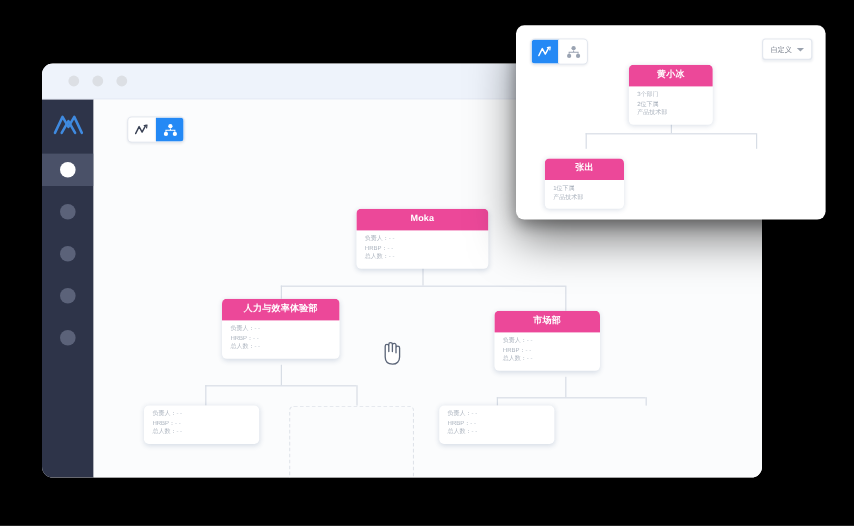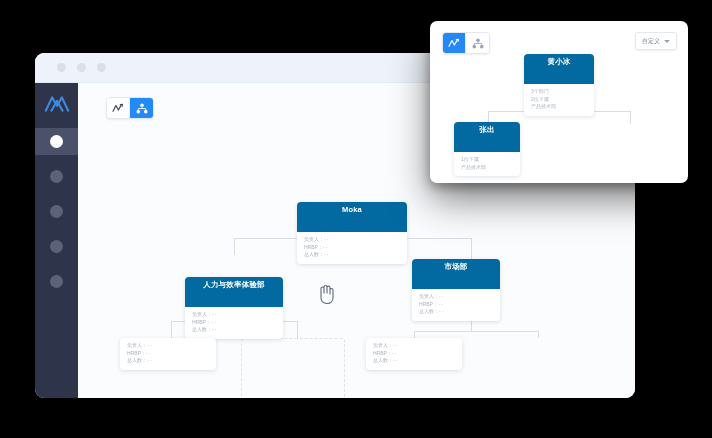--- a/index.html
+++ b/index.html
@@ -82,26 +82,26 @@
   
   .node {
     position: absolute;
     background: #ffffff;
     border-radius: 4px;
     box-shadow: 0 1px 4px rgba(30,60,110,0.16);
     overflow: hidden;
     z-index: 4;
   }
   .node-head {
-    background: #0369a1;
+    background: #ec4899;
     color: #ffffff;
     text-align: center;
     font-size: 7.5px;
     line-height: 15px;
-    height: 30px;
+    height: 18px;
     font-weight: bold;
     letter-spacing: .2px;
     white-space: nowrap;
     overflow: hidden;
   }
   .node-body { padding: 4px 7px 5px 7px; }
   .node-field {
     font-size: 5px;
     line-height: 7.5px;
     color: #aab2bd;
@@ -219,30 +219,30 @@
         <div class="conn v" style="left:156px; top:221px; height:17px;"></div>
         <div class="conn h" style="left:93px; top:238px; width:126px;"></div>
         <div class="conn v" style="left:93px; top:238px; height:17px;"></div>
         <div class="conn v" style="left:219px; top:238px; height:17px;"></div>
 
         <div class="conn v" style="left:393px; top:231px; height:17px;"></div>
         <div class="conn h" style="left:336px; top:248px; width:124px;"></div>
         <div class="conn v" style="left:336px; top:248px; height:7px;"></div>
         <div class="conn v" style="left:460px; top:248px; height:7px;"></div>
 
-        <div class="node" style="left:219px; top:91px; width:110px;margin-top:28px;">
+        <div class="node" style="left:219px; top:91px; width:110px;">
           <div class="node-head">Moka</div>
           <div class="node-body">
             <div class="node-field"><span>负责人：</span><span class="fv">- -</span></div>
             <div class="node-field"><span>HRBP：</span><span class="fv">- -</span></div>
             <div class="node-field"><span>总人数：</span><span class="fv">- -</span></div>
           </div>
         </div>
 
-        <div class="node" style="left:107px; top:166px; width:98px;margin-top:28px;">
+        <div class="node" style="left:107px; top:166px; width:98px;">
           <div class="node-head">人力与效率体验部</div>
           <div class="node-body">
             <div class="node-field"><span>负责人：</span><span class="fv">- -</span></div>
             <div class="node-field"><span>HRBP：</span><span class="fv">- -</span></div>
             <div class="node-field"><span>总人数：</span><span class="fv">- -</span></div>
           </div>
         </div>
 
         <div class="node" style="left:334px; top:176px; width:88px;">
           <div class="node-head">市场部</div>
@@ -311,21 +311,21 @@
 
     <div class="node" style="left:94px; top:33px; width:70px;">
       <div class="node-head">黄小冰</div>
       <div class="node-body">
         <div class="node-field">3个部门</div>
         <div class="node-field">2位下属</div>
         <div class="node-field">产品技术部</div>
       </div>
     </div>
 
-    <div class="node" style="left:24px; top:101px; width:66px;">
+    <div class="node" style="left:24px; top:111px; width:66px;">
       <div class="node-head">张出</div>
       <div class="node-body">
         <div class="node-field">1位下属</div>
         <div class="node-field">产品技术部</div>
       </div>
     </div>
 
 
   </div>
 

